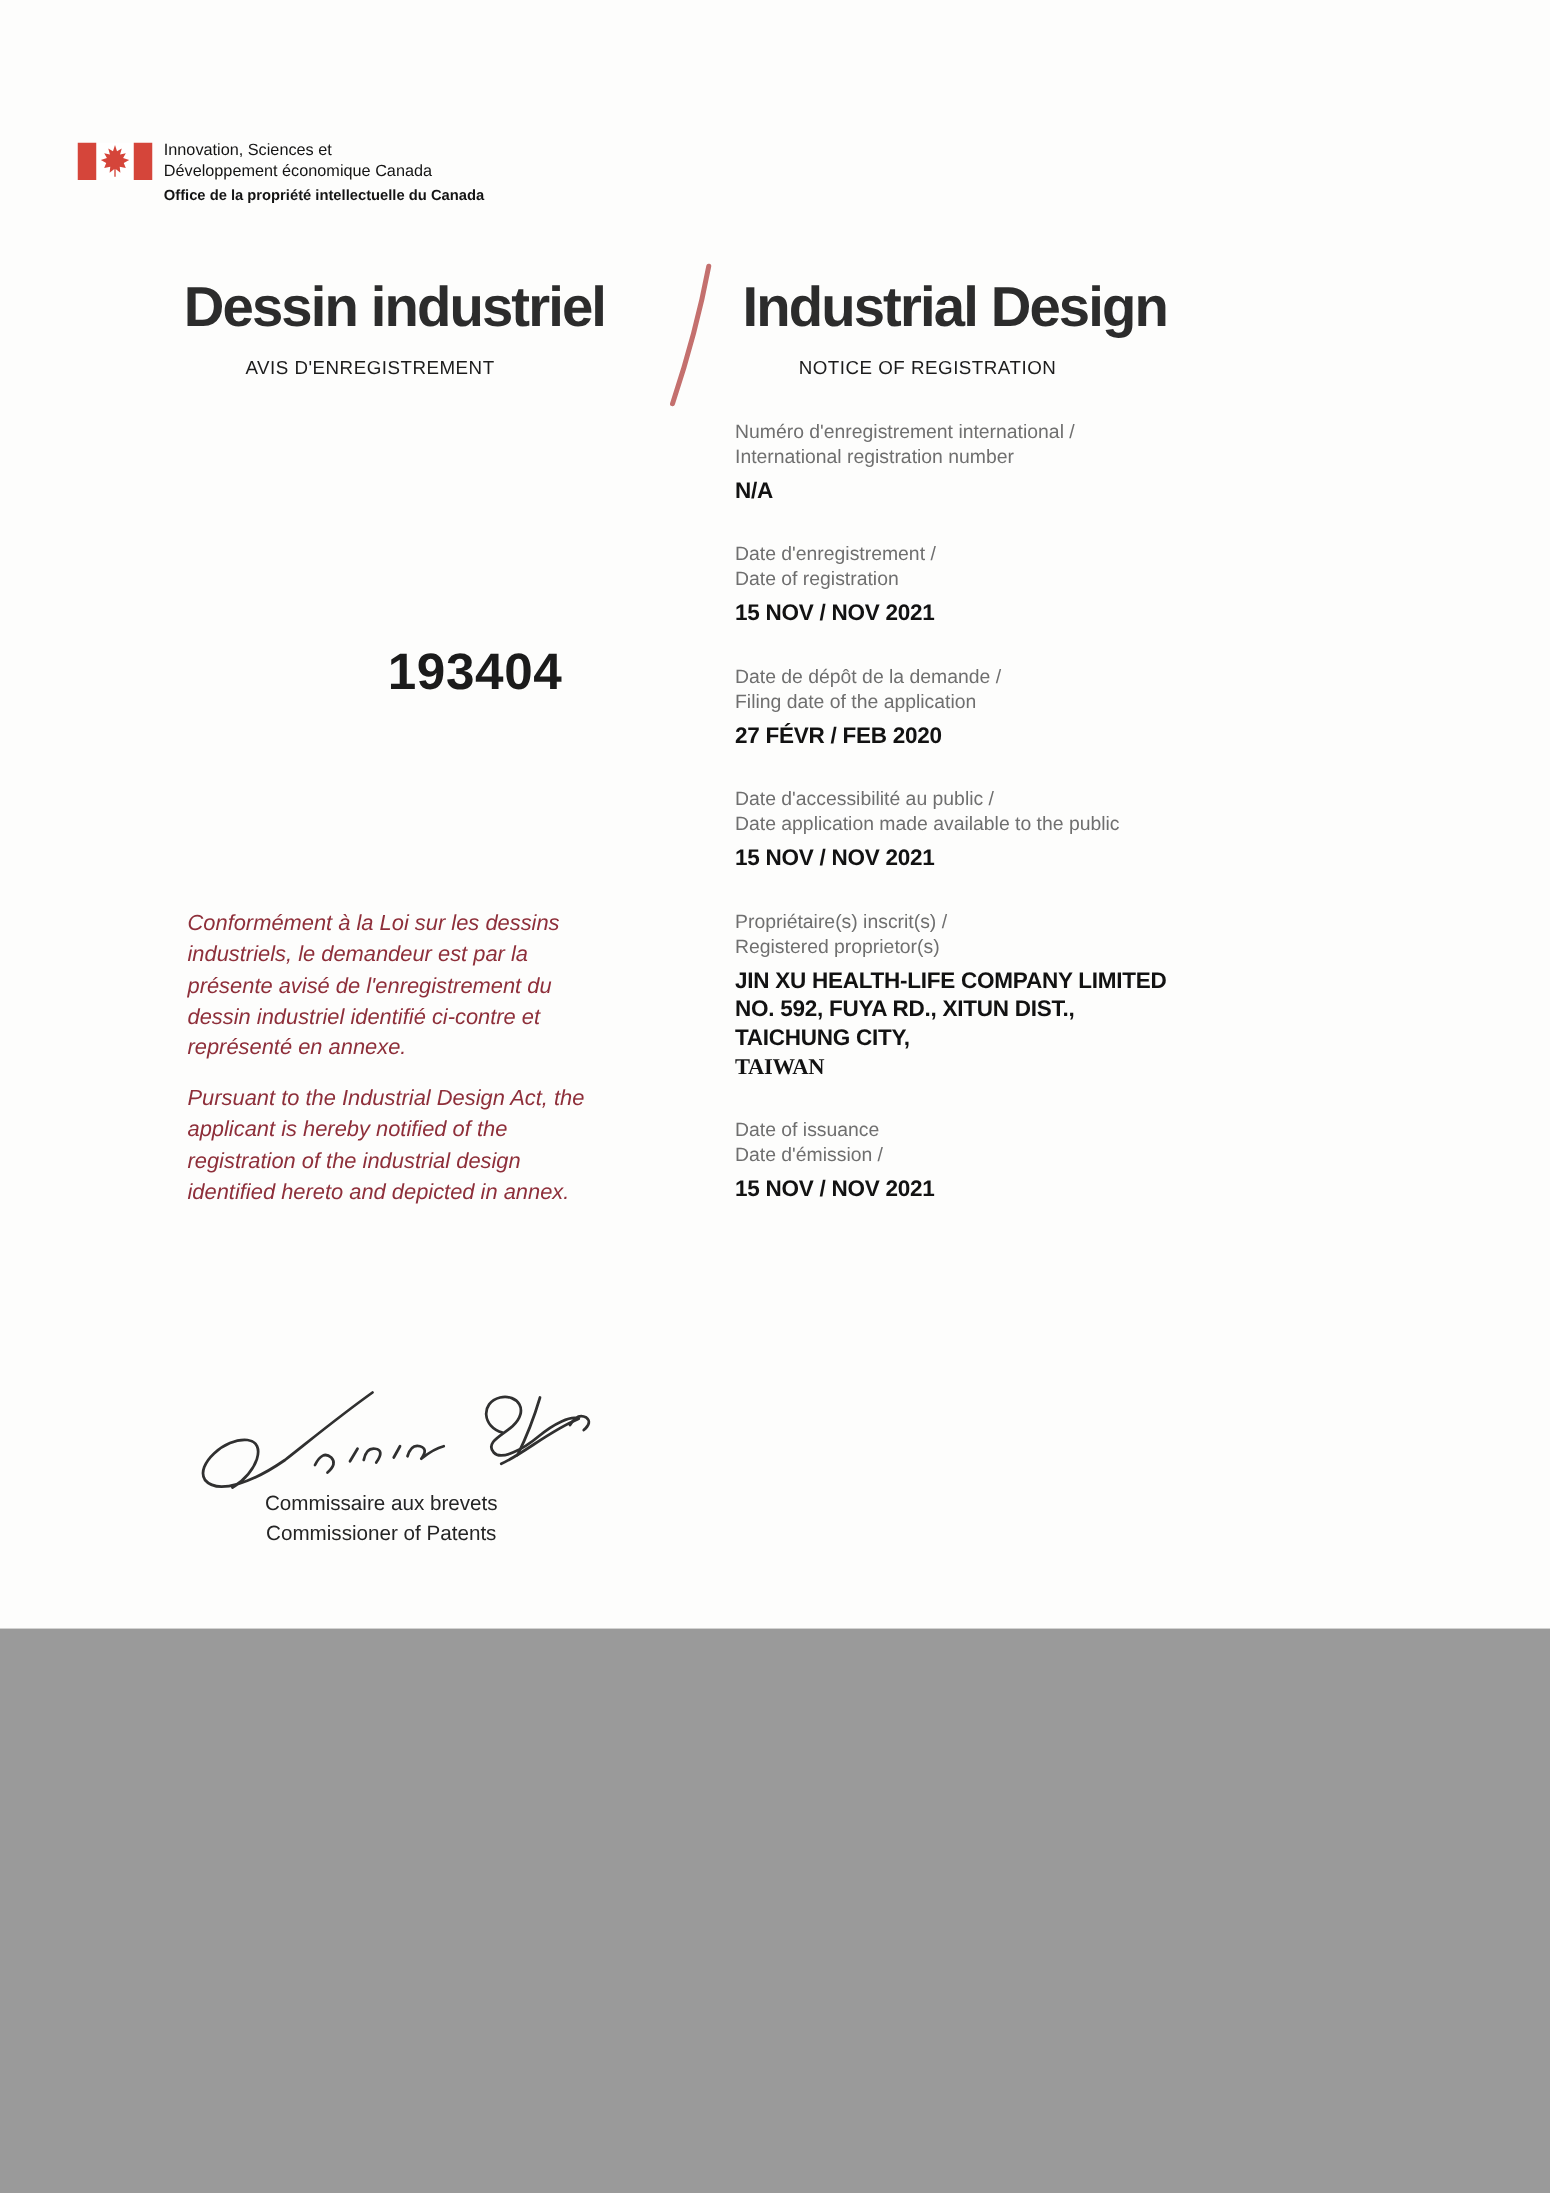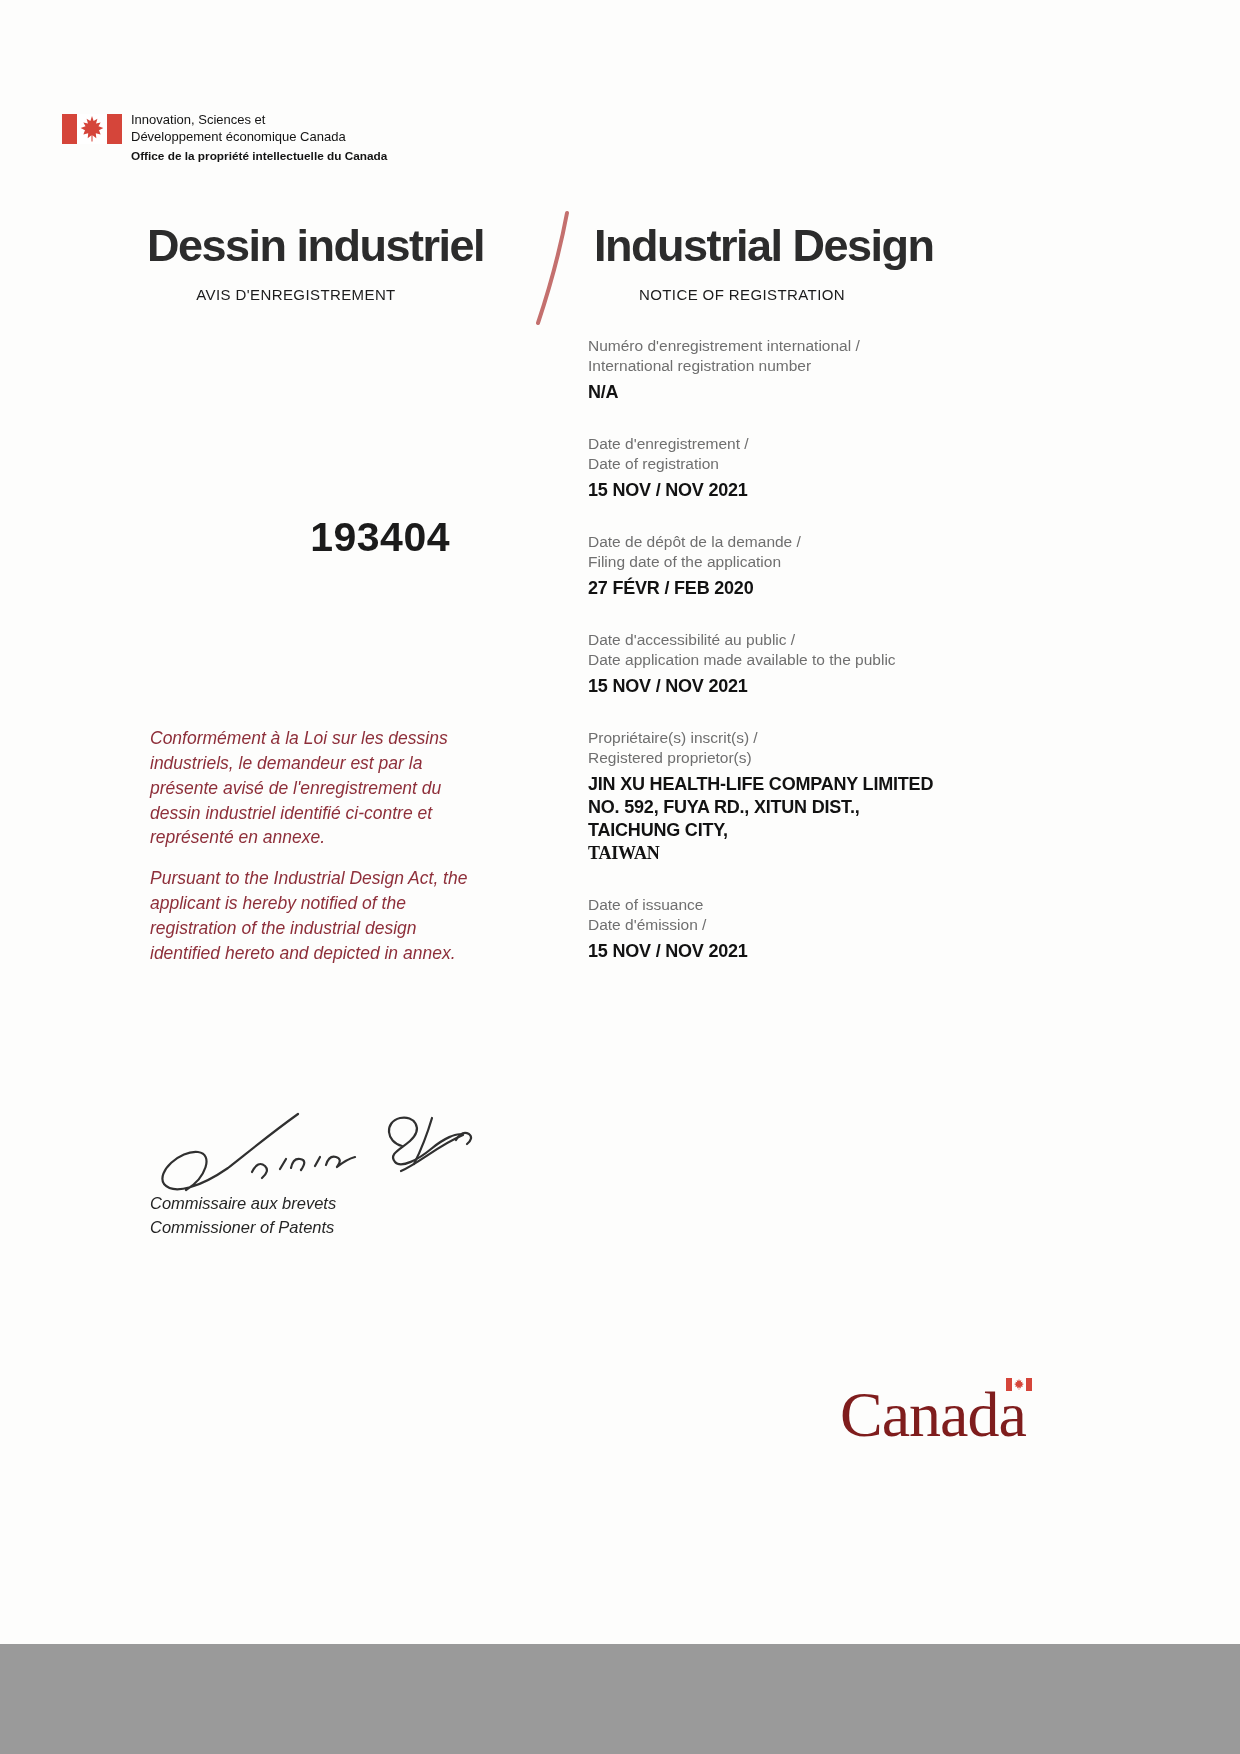--- a/index.html
+++ b/index.html
@@ -1,18 +1,18 @@
 <!DOCTYPE html>
 <html><head>
 <meta charset="utf-8">
 <style>
   html,body{margin:0;padding:0;background:#9a9a9a;}
   #page{
     position:relative;
-    width:1240px;height:1644px;
+    width:1240px;height:1303px;
     margin:0 auto;
     background:#fdfdfc;
     font-family:"Liberation Sans",sans-serif;
     color:#1e1e1e;
     overflow:hidden;
   }
   
   .gov-flag{position:absolute;left:62px;top:114px;}
   .gov-block{position:absolute;top:111px;font-size:13px;line-height:1.32;color:#141414;}
   .gov-block .dept{white-space:nowrap;}
@@ -31,22 +31,22 @@
   #reg-number{position:absolute;left:150px;top:514px;width:300px;text-align:right;
     font-size:41px;font-weight:bold;letter-spacing:0.5px;color:#1b1b1b;}
   #reg-labels{position:absolute;left:150px;top:567px;width:300px;text-align:center;
     font-style:italic;font-size:17px;line-height:1.35;color:#8e2f3a;}
   .notice-par{position:absolute;left:150px;width:335px;font-style:italic;
     font-size:17.5px;line-height:1.42;color:#8e2f3a;}
   #notice-fr{top:726px;}
   #notice-en{top:866px;}
   
   #signature{position:absolute;left:140px;top:1088px;}
-  #sig-titles{position:absolute;left:150px;top:1192px;width:310px;text-align:left;
-    font-style:italic;font-size:16.5px;line-height:1.45;color:#252525;}
+  #sig-titles{position:absolute;left:150px;top:1192px;width:310px;text-align:center;
+    font-size:16.5px;line-height:1.45;color:#252525;}
   
   #fields{position:absolute;left:588px;top:336px;width:500px;}
   .field{margin-bottom:30px;}
   .field .lbl{font-size:15.5px;line-height:1.32;color:#6f6f6f;}
   .field .val{font-size:18px;font-weight:bold;line-height:1.28;letter-spacing:-0.2px;color:#121212;margin-top:4px;}
   
   #wordmark{position:absolute;left:840px;top:1378px;font-family:"Liberation Serif",serif;
     font-size:64px;letter-spacing:-1px;color:#7f1d1d;}
   #wordmark .word{position:relative;display:inline-block;}
   #wordmark svg{position:absolute;right:-6px;top:0px;}

